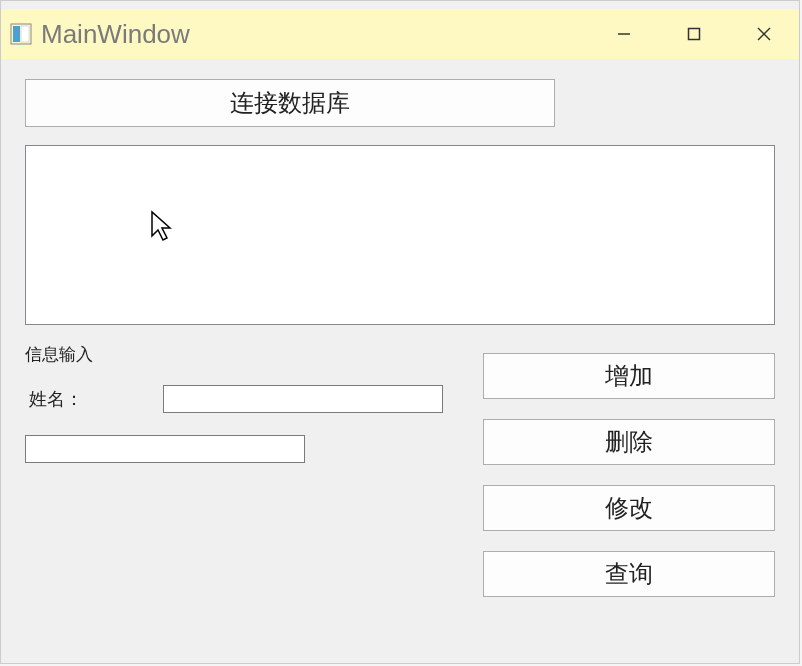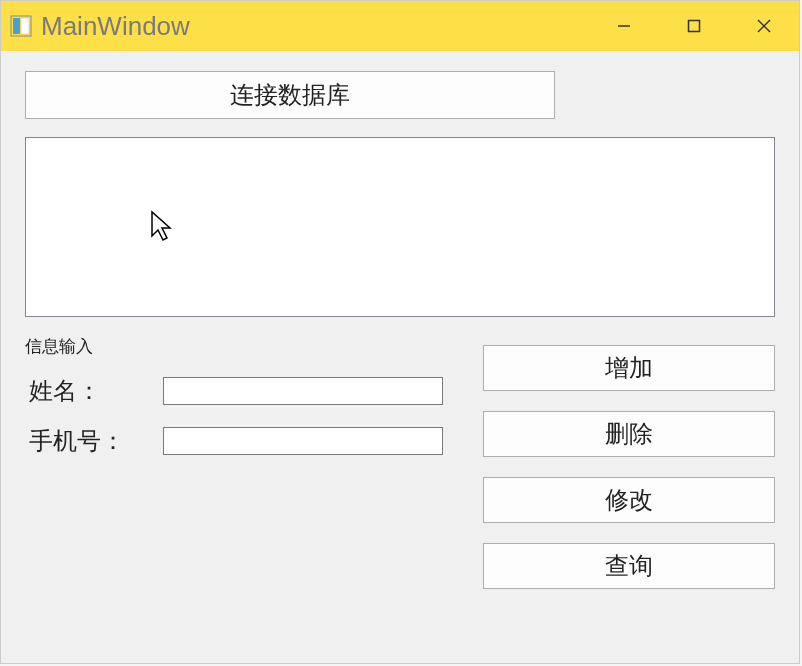--- a/index.html
+++ b/index.html
@@ -16,21 +16,22 @@
       background: #f0f0f0;
       border: 1px solid #ccc;
       display: flex;
       flex-direction: column;
     }
     .titlebar {
       height: 50px;
       display: flex;
       align-items: center;
       padding-left: 8px;
-      background: #fde047;
+      background: #fef9c3;
+      margin-top: 8px;
     }
     .titlebar-icon {
       width: 24px;
       height: 24px;
       margin-right: 8px;
       display: inline-flex;
       align-items: center;
       justify-content: center;
     }
     .title-text {
@@ -86,21 +87,21 @@
       color: #222;
       margin-bottom: 8px;
     }
     .form-row {
       display: flex;
       align-items: center;
       height: 50px;
     }
     .form-label {
       width: 138px;
-      font-size: 24px;
+      font-size: 18px;
       color: #222;
       padding-left: 4px;
     }
     .form-input {
       width: 280px;
       height: 28px;
       border: 1px solid #7a7a7a;
       background: #ffffff;
       font-size: 18px;
       padding: 2px 4px;
@@ -170,21 +171,20 @@
         <div class="section-header">信息输入</div>
 
         <div class="form-row">
           <div class="form-label">姓名：</div>
           <input class="form-input" type="text" value="" style="">
         </div>
 
 
 
         <div class="form-row">
-          <div class="form-label">手机号：</div>
           <input class="form-input" type="text" value="" style="">
         </div>
       </div>
 
       <div class="action-section">
         <button class="action-btn">增加</button>
         <button class="action-btn">删除</button>
         <button class="action-btn">修改</button>
         <button class="action-btn">查询</button>
       </div>

